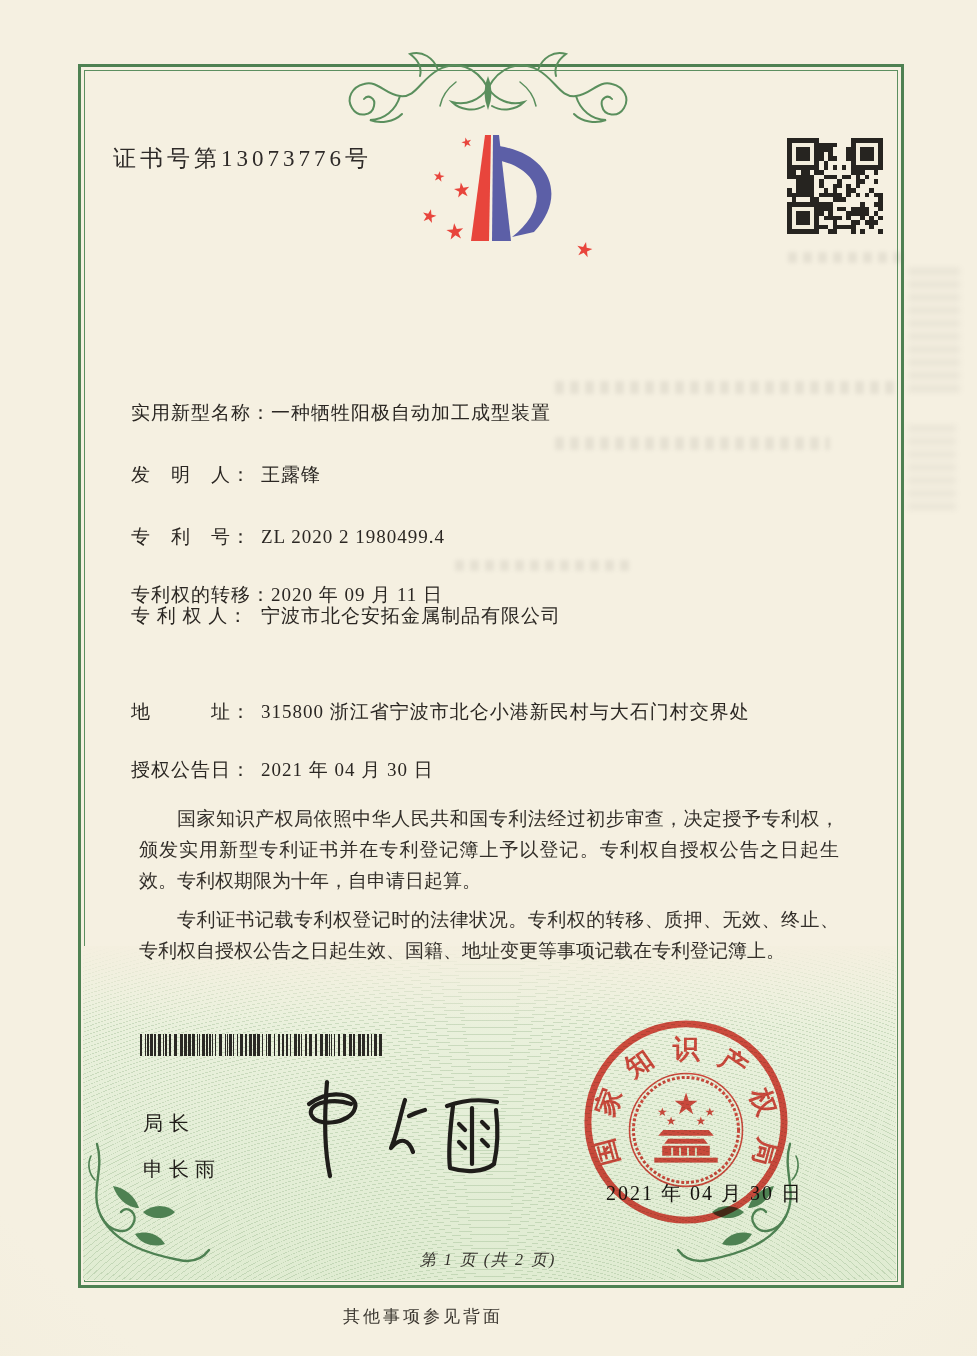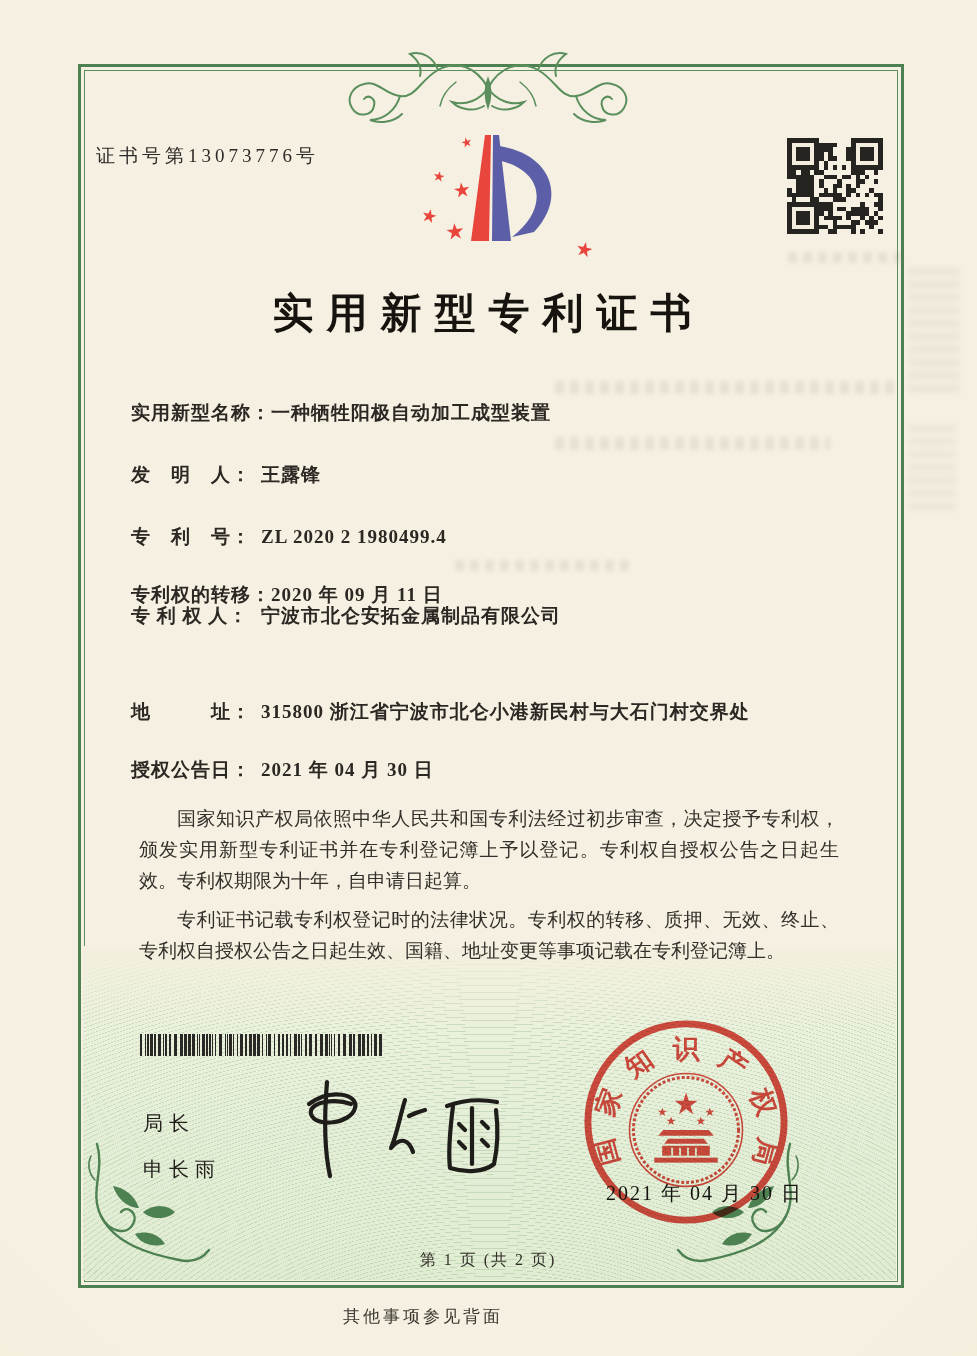--- a/index.html
+++ b/index.html
@@ -14,34 +14,34 @@
   .frame::after{content:'';position:absolute;inset:3px;border:1px solid #5c8f60;}
   
   .green-panel{position:absolute;left:83px;top:946px;width:813px;height:334px;
      background:
        repeating-radial-gradient(1300px 760px at 50% 140%,
           rgba(122,162,112,.28) 0 1px, rgba(0,0,0,0) 1px 6px),
        linear-gradient(180deg,#edf2df 0%,#e4eed7 60%,#e0ecd2 100%);}
   .green-panel::before{content:'';position:absolute;left:0;top:0;right:0;height:80px;
      background:linear-gradient(180deg,#f4efdf 0%,rgba(244,239,223,0) 100%);}
   
-  .cert-no{position:absolute;left:96px;top:143px;font-size:19px;color:#2e2a28;
+  .cert-no{position:absolute;left:113px;top:143px;font-size:23px;color:#2e2a28;
            letter-spacing:4px;}
   .doc-title{position:absolute;left:0;top:286px;width:977px;text-align:center;
            font-size:41px;font-weight:bold;color:#17140f;letter-spacing:13px;}
-  .field-row{position:absolute;left:131px;font-size:19px;color:#2b2723;white-space:nowrap;font-weight:bold;}
+  .field-row{position:absolute;left:131px;font-size:19px;color:#2b2723;white-space:nowrap;}
   .flabel{display:inline-block;min-width:130px;letter-spacing:1px;}
   .fvalue{letter-spacing:1px;}
   .col2{position:absolute;left:359px;top:0;white-space:nowrap;}
   .paras{position:absolute;left:131px;top:795px;width:716px;font-size:19px;
          color:#332f2a;line-height:31px;text-align:justify;}
   .paras p{margin:8px;text-indent:2em;}
   .official{position:absolute;left:143px;font-size:20px;color:#23201c;letter-spacing:6px;}
   .page-info{position:absolute;left:78px;top:1250px;width:820px;text-align:center;
-         font-size:16px;color:#33302b;letter-spacing:2px;}
+         font-size:16px;color:#33302b;letter-spacing:2px;font-style:italic;}
   .back-note{position:absolute;left:0;top:1305px;width:846px;text-align:center;
          font-size:17px;color:#3a362f;letter-spacing:3px;}
   .seal-date{position:absolute;left:606px;top:1180px;font-size:20px;color:#15130f;
          letter-spacing:2px;z-index:6;}
   
   .logo{position:absolute;left:398px;top:118px;}
   .qr{position:absolute;left:787px;top:138px;}
   .barcode{position:absolute;left:140px;top:1034px;}
   .seal{position:absolute;left:577px;top:1013px;mix-blend-mode:multiply;opacity:.93;z-index:5;}
   .signature{position:absolute;left:283px;top:1072px;z-index:4;}
@@ -267,21 +267,20 @@
       <rect x="1" y="1" width="5" height="5" fill="#f2eddc"></rect>
       <rect x="2" y="2" width="3" height="3" fill="#262420"></rect>
       <rect x="14" y="0" width="7" height="7" fill="#262420"></rect>
       <rect x="15" y="1" width="5" height="5" fill="#f2eddc"></rect>
       <rect x="16" y="2" width="3" height="3" fill="#262420"></rect>
       <rect x="0" y="14" width="7" height="7" fill="#262420"></rect>
       <rect x="1" y="15" width="5" height="5" fill="#f2eddc"></rect>
       <rect x="2" y="16" width="3" height="3" fill="#262420"></rect>
     </svg>
 
-  <div class="doc-title">实用新型专利证书</div>
 
   <div class="field-row" style="top:400px">
     <span class="flabel">实用新型名称：</span><span class="fvalue">一种牺牲阳极自动加工成型装置</span>
   </div>
   <div class="field-row" style="top:462px">
     <span class="flabel">发　明　人：</span><span class="fvalue">王露锋</span>
   </div>
   <div class="field-row" style="top:524px">
     <span class="flabel">专　利　号：</span><span class="fvalue">ZL 2020 2 1980499.4</span>
   </div>

